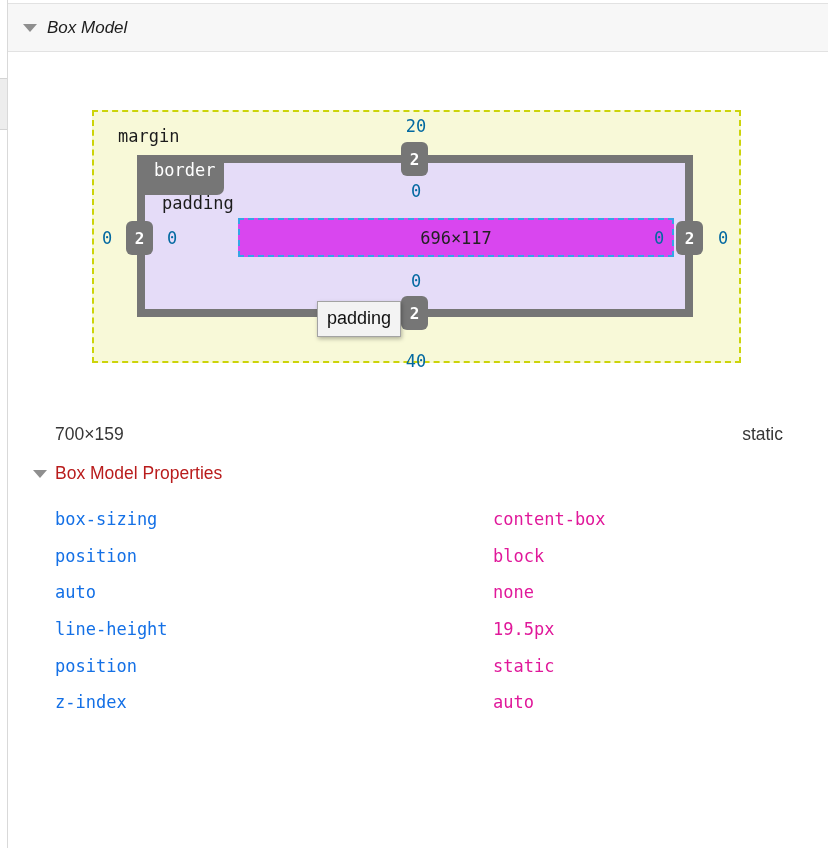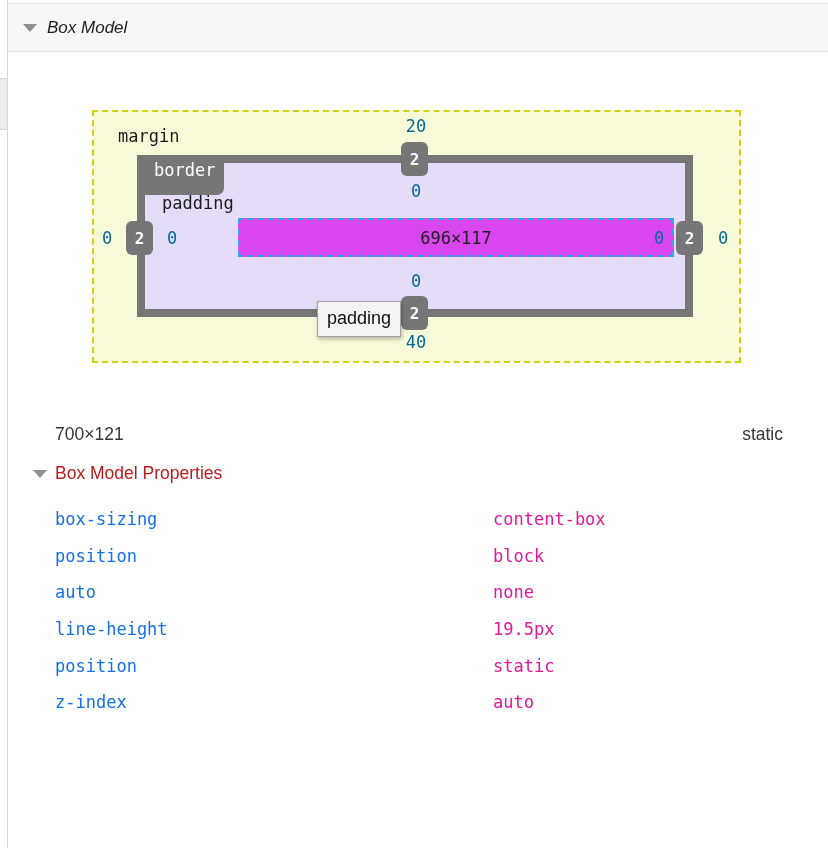--- a/index.html
+++ b/index.html
@@ -87,24 +87,24 @@
     <div class="abs badge mono" style="left:126px;top:221px;">2</div>
     <div class="abs num mono" style="left:161px;top:228px;width:22px;">0</div>
 
     <div class="abs num mono" style="left:648px;top:228px;width:22px;">0</div>
     <div class="abs badge mono" style="left:676px;top:221px;">2</div>
     <div class="abs num mono" style="left:712px;top:228px;width:22px;">0</div>
 
     <div class="abs num mono" style="left:394px;top:271px;width:44px;">0</div>
     <div class="abs badge mono badge-bottom" style="left:401px;top:296px;">2</div>
     <div class="abs tooltip">padding</div>
-    <div class="abs num mono" style="left:394px;top:332px;width:44px;">40</div>
+    <div class="abs num mono" style="left:394px;top:351px;width:44px;">40</div>
   </div>
 
-  <div class="abs summary-dims">700×121</div>
+  <div class="abs summary-dims">700×159</div>
   <div class="abs summary-pos">static</div>
 
   <div class="abs props-header">
     <span class="tri-down"></span>
     <span class="props-title">Box Model Properties</span>
   </div>
 
   <div class="abs props">
     <div class="prop-row">
       <span class="pname">box-sizing</span>

